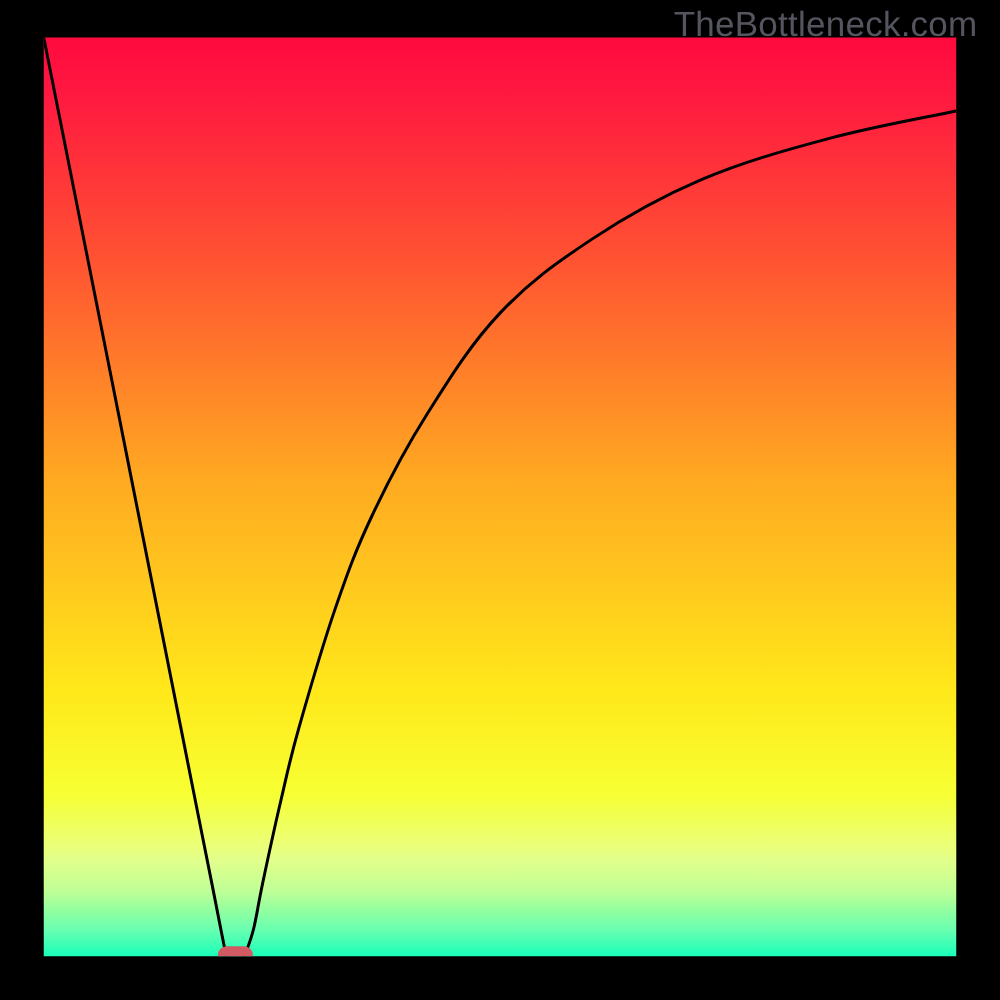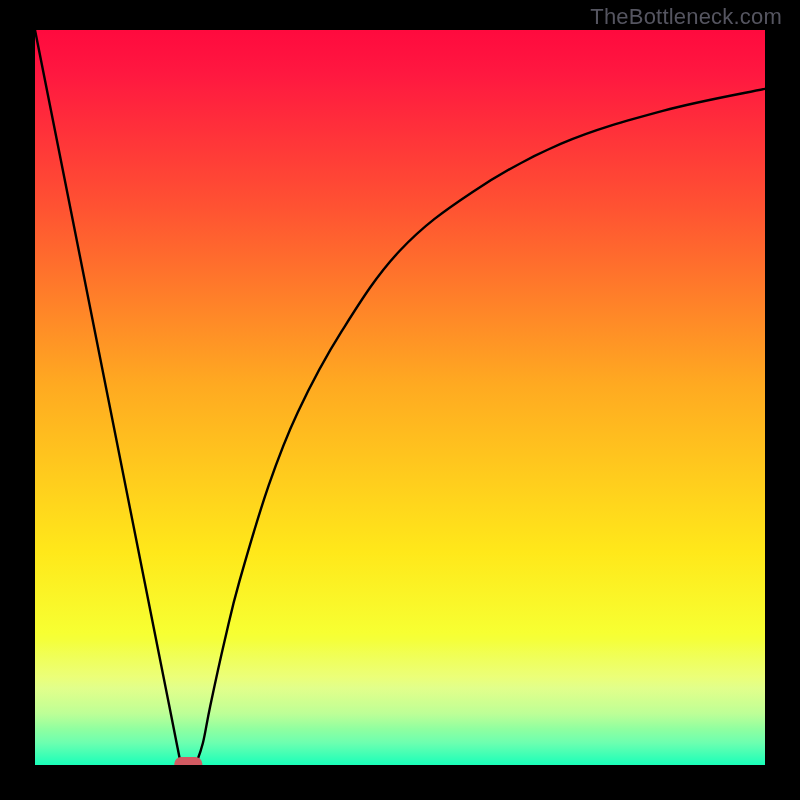--- a/index.html
+++ b/index.html
@@ -14,21 +14,21 @@
   .frame {
     position: relative;
     width: 800px;
     height: 800px;
     background: #000;
   }
   .watermark {
     position: absolute;
     top: 4px;
     right: 18px;
-    font-size: 22px;
+    font-size: 28px;
     color: #555560;
     font-weight: 500;
     letter-spacing: 0.2px;
     user-select: none;
   }
   .plot {
     position: absolute;
     left: 35px;
     top: 30px;
     width: 730px;

